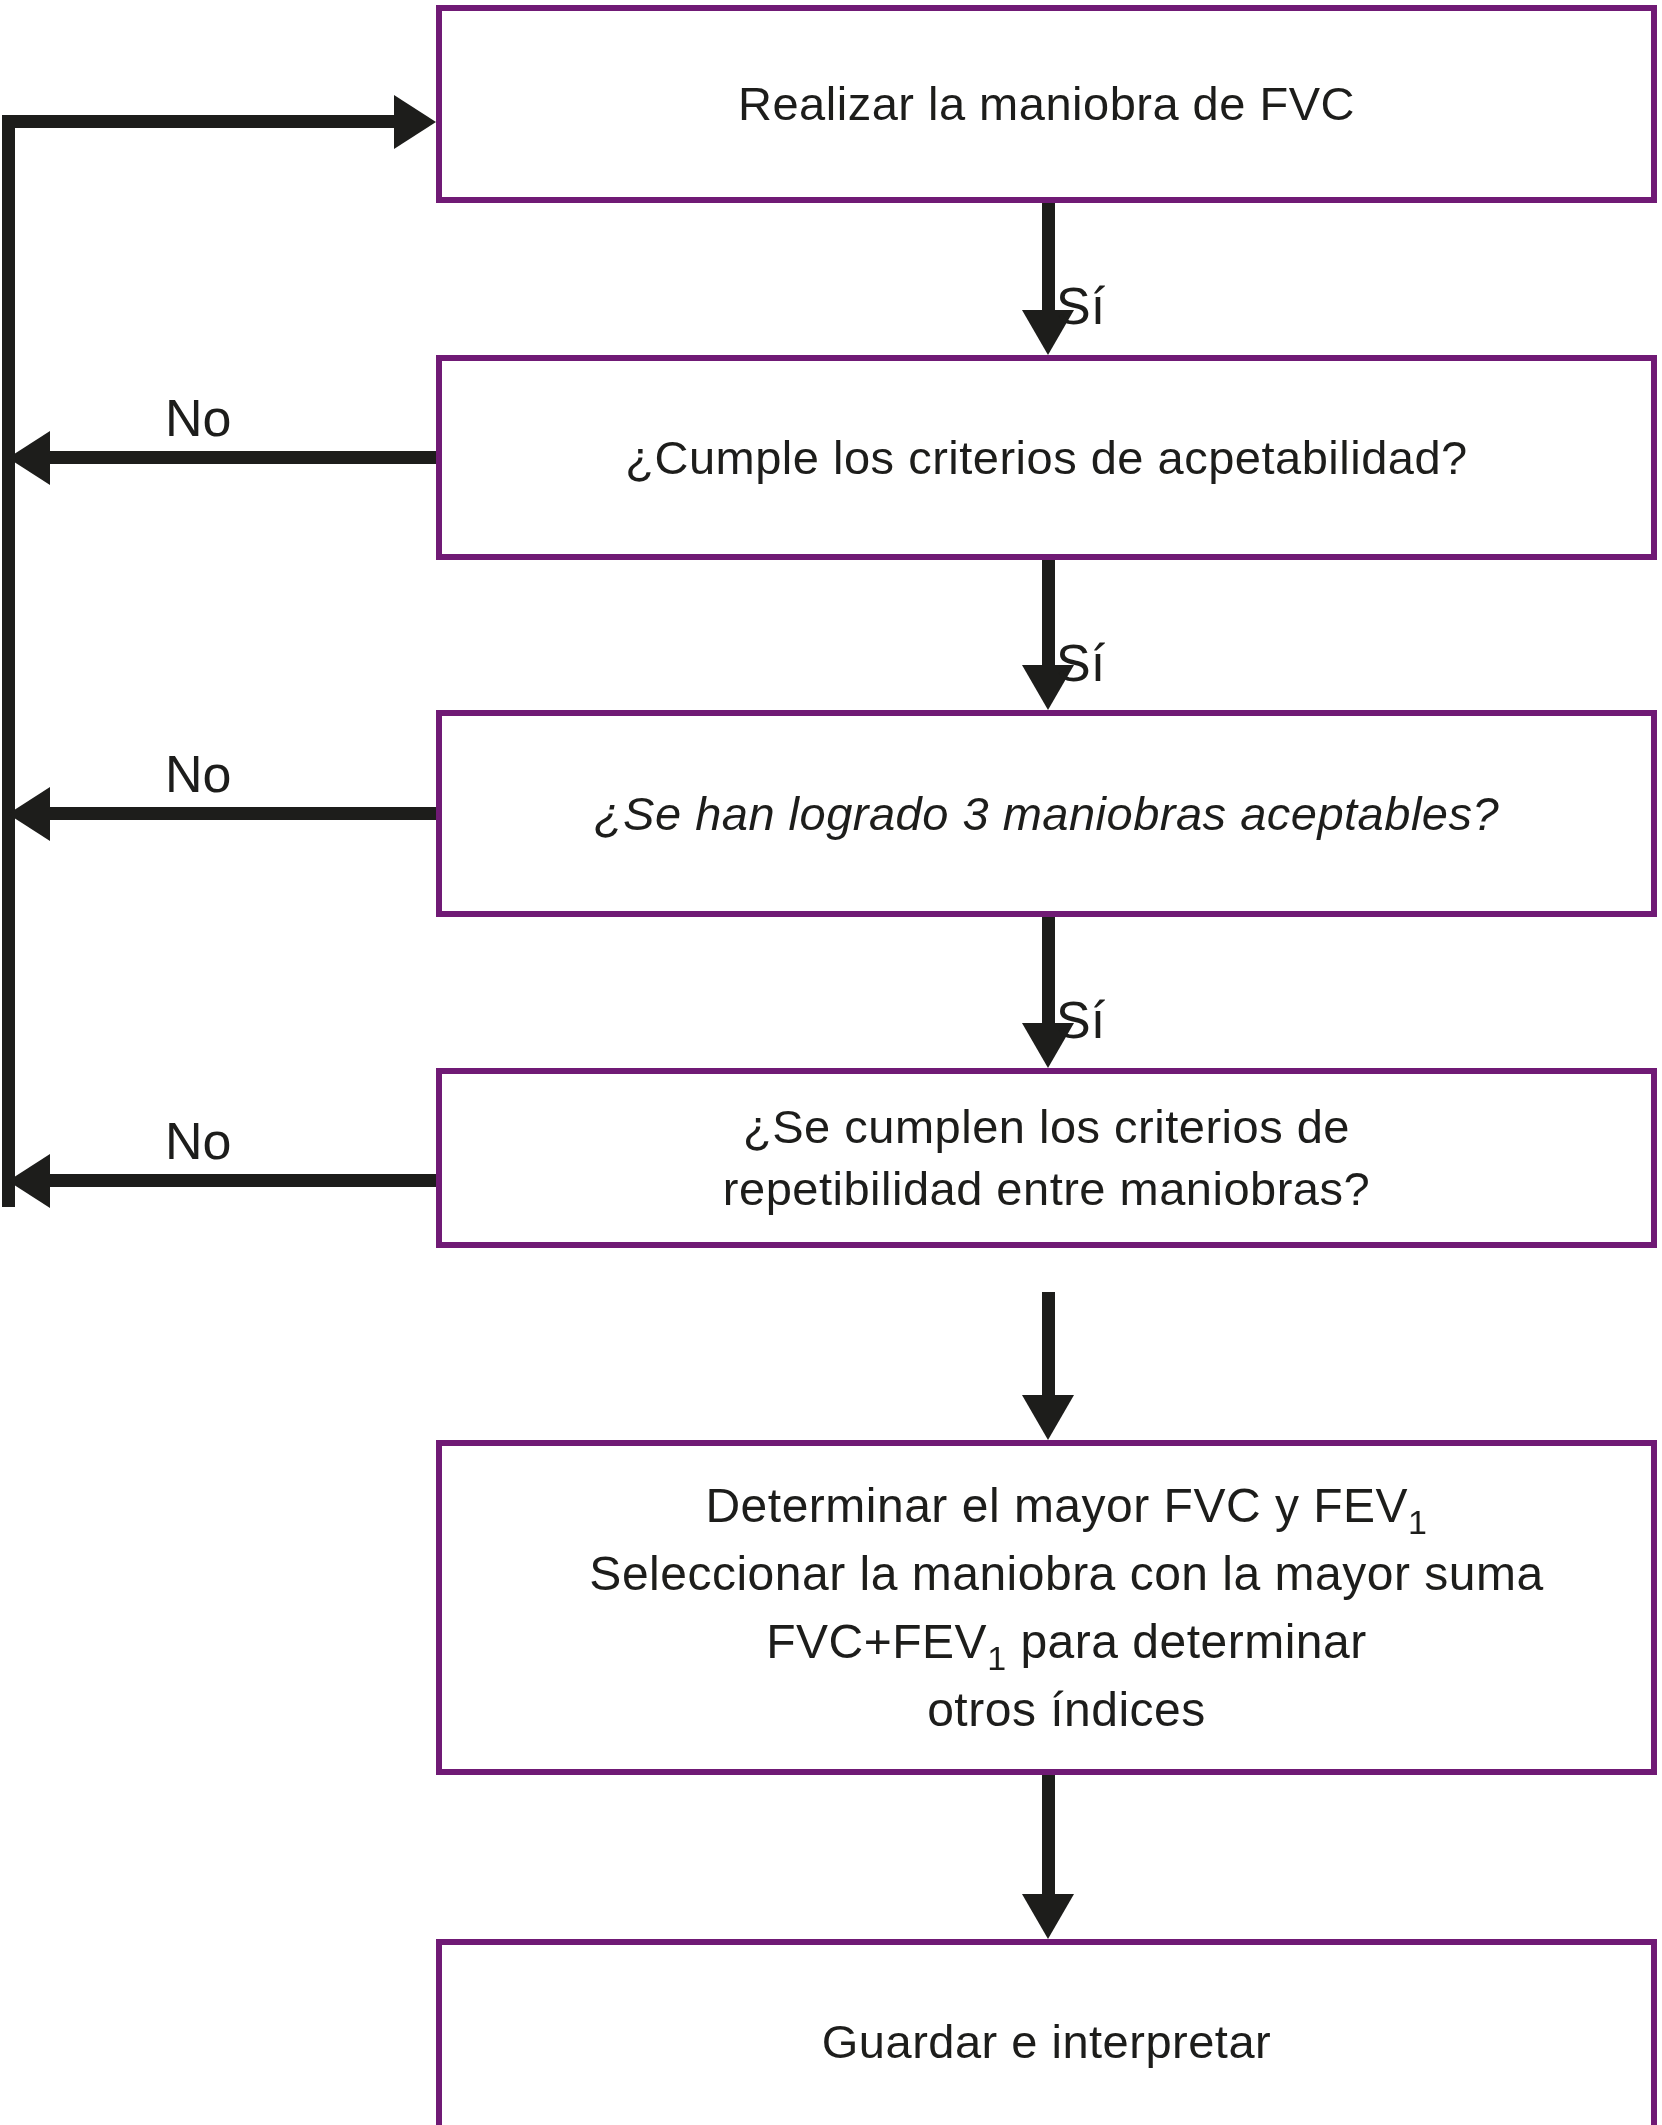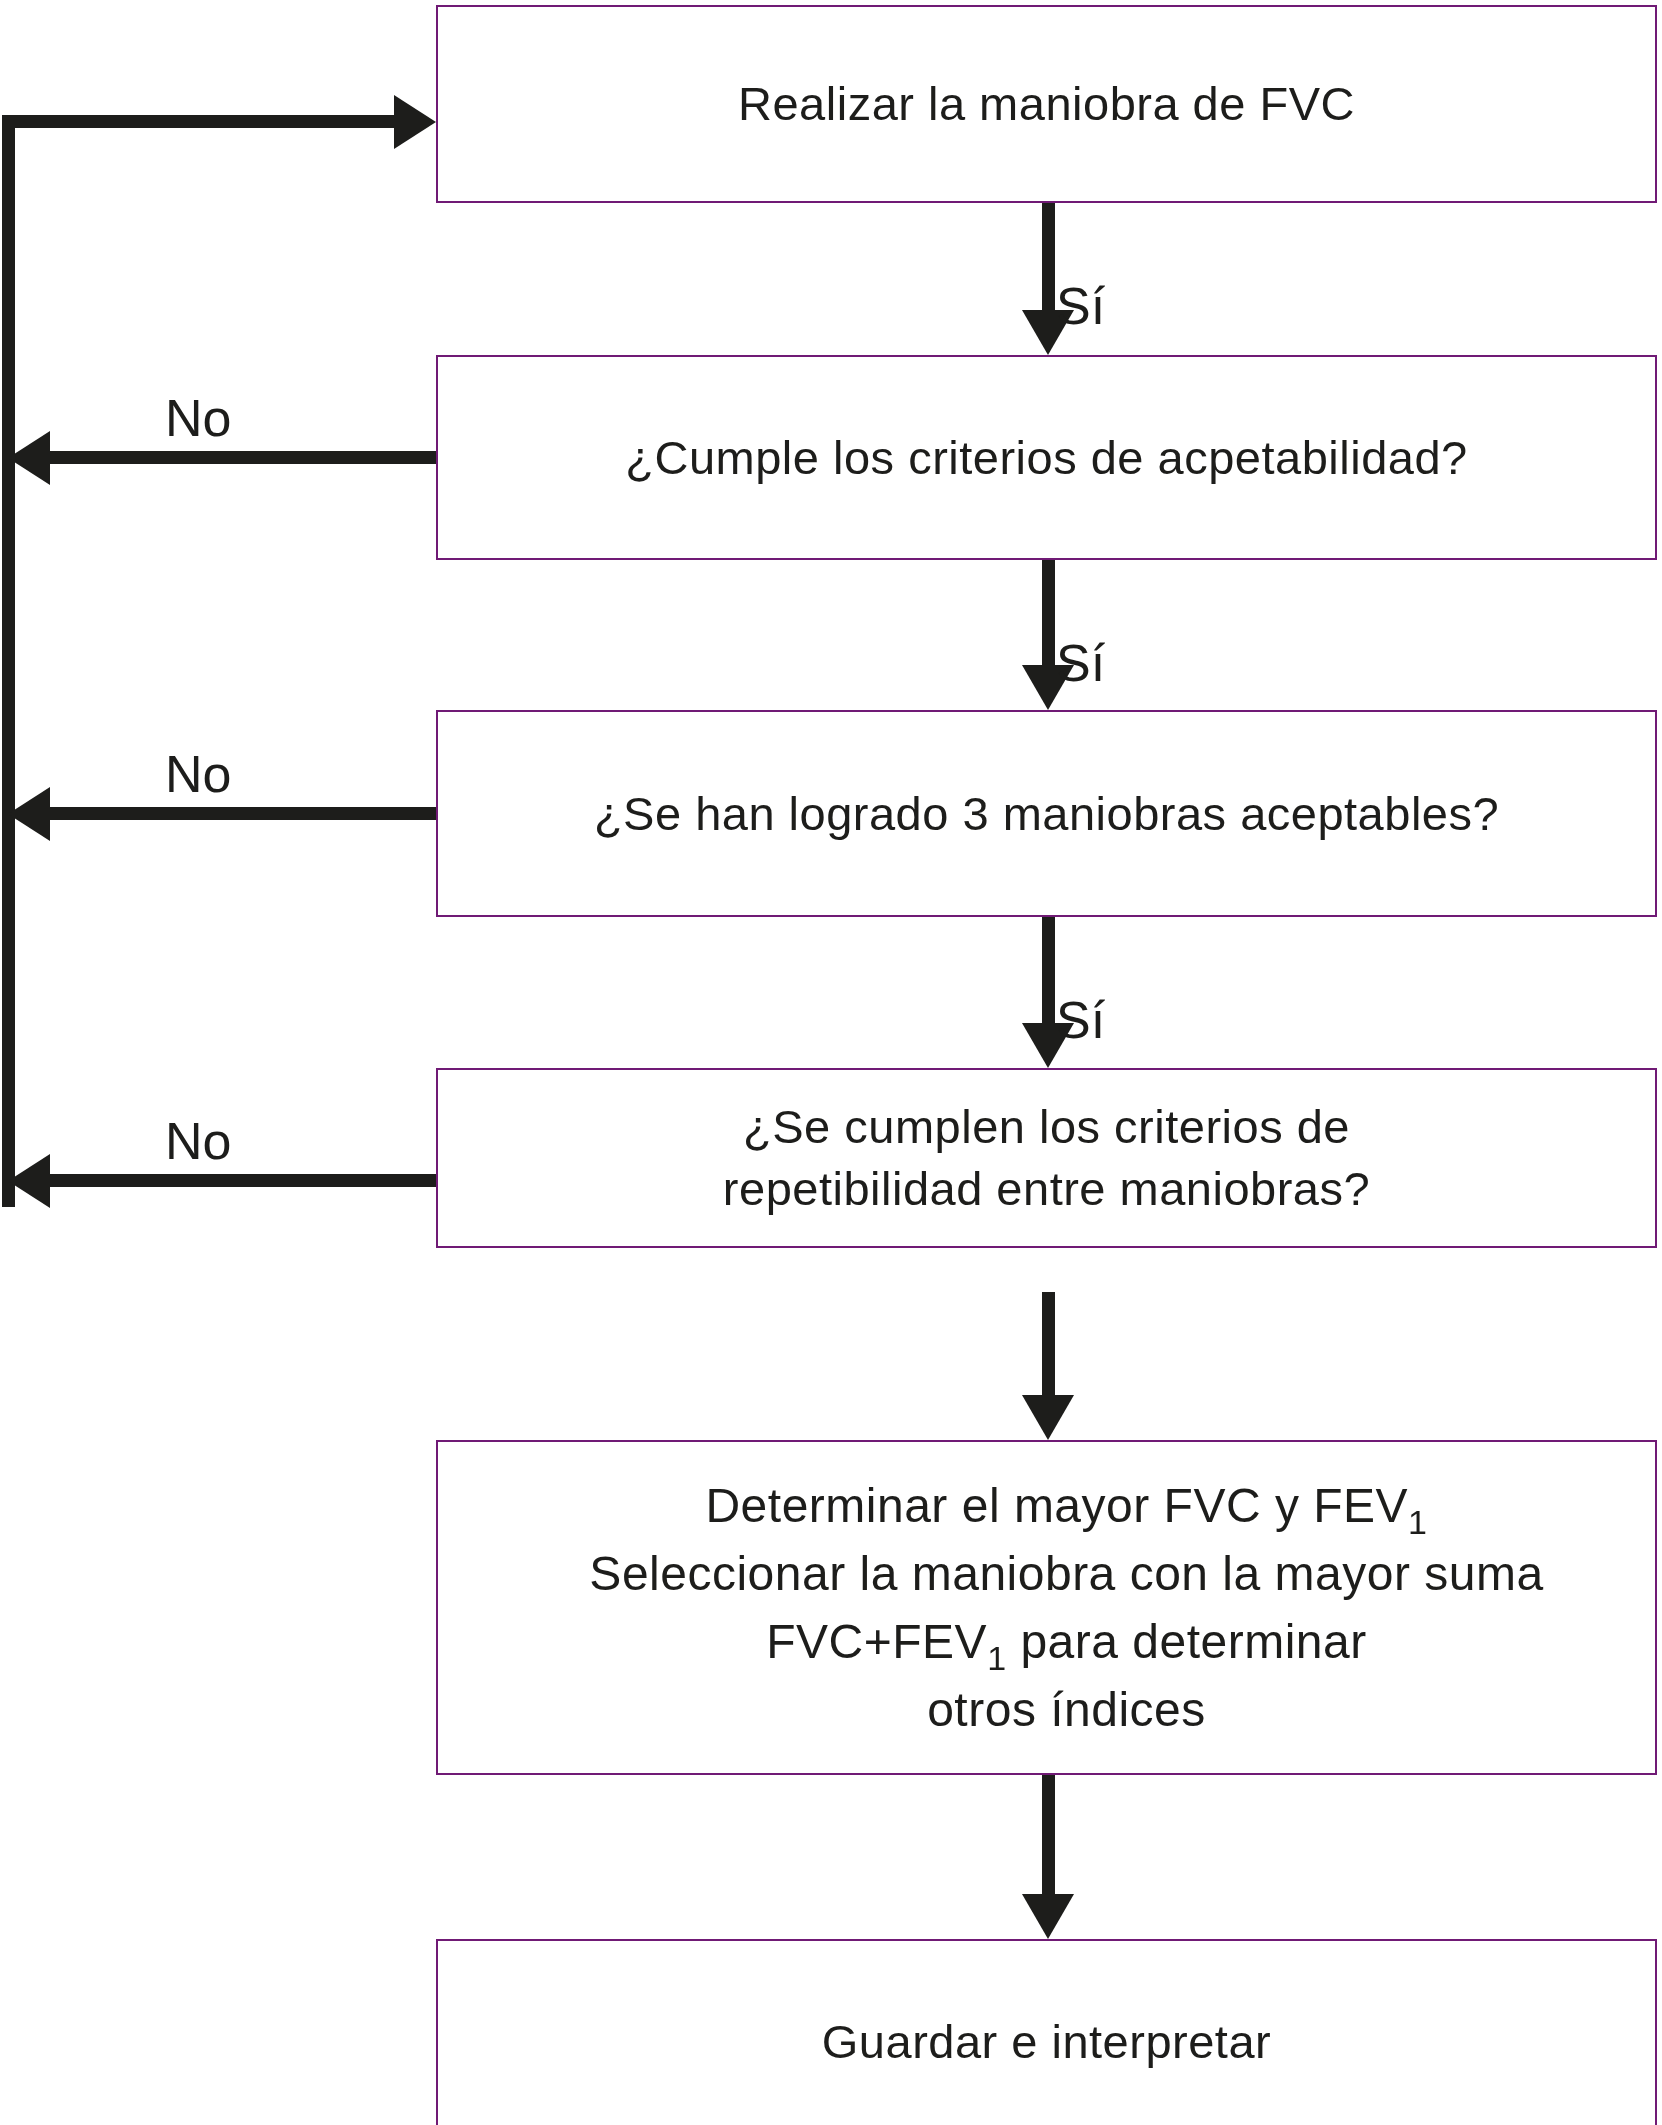--- a/index.html
+++ b/index.html
@@ -13,35 +13,35 @@
     height: 2125px;
     background: #ffffff;
     font-family: "Liberation Sans", "DejaVu Sans", sans-serif;
     color: #1d1d1b;
     overflow: hidden;
   }
   .box {
     position: absolute;
     left: 436px;
     width: 1221px;
-    border: 2px solid #701a75;
+    border: 6px solid #701a75;
     background: #ffffff;
     box-sizing: border-box;
     display: flex;
     flex-direction: column;
     align-items: center;
     justify-content: center;
     text-align: center;
     font-size: 47px;
     line-height: 62px;
     letter-spacing: 0.5px;
   }
   .box-b1 { top: 5px;    height: 198px; }
   .box-b2 { top: 355px;  height: 205px; }
-  .box-b3 { top: 710px;  height: 207px; }
+  .box-b3 { top: 710px;  height: 207px; font-style: italic; }
   .box-b4 { top: 1068px; height: 180px; }
   .box-b5 { top: 1440px; height: 335px; font-size: 48px; line-height: 68px; padding-left: 40px; }
   .box-b6 { top: 1939px; height: 206px; }
   .box sub {
     font-size: 34px;
     line-height: 0;
     vertical-align: -12px;
   }
   .vshaft {
     position: absolute;

